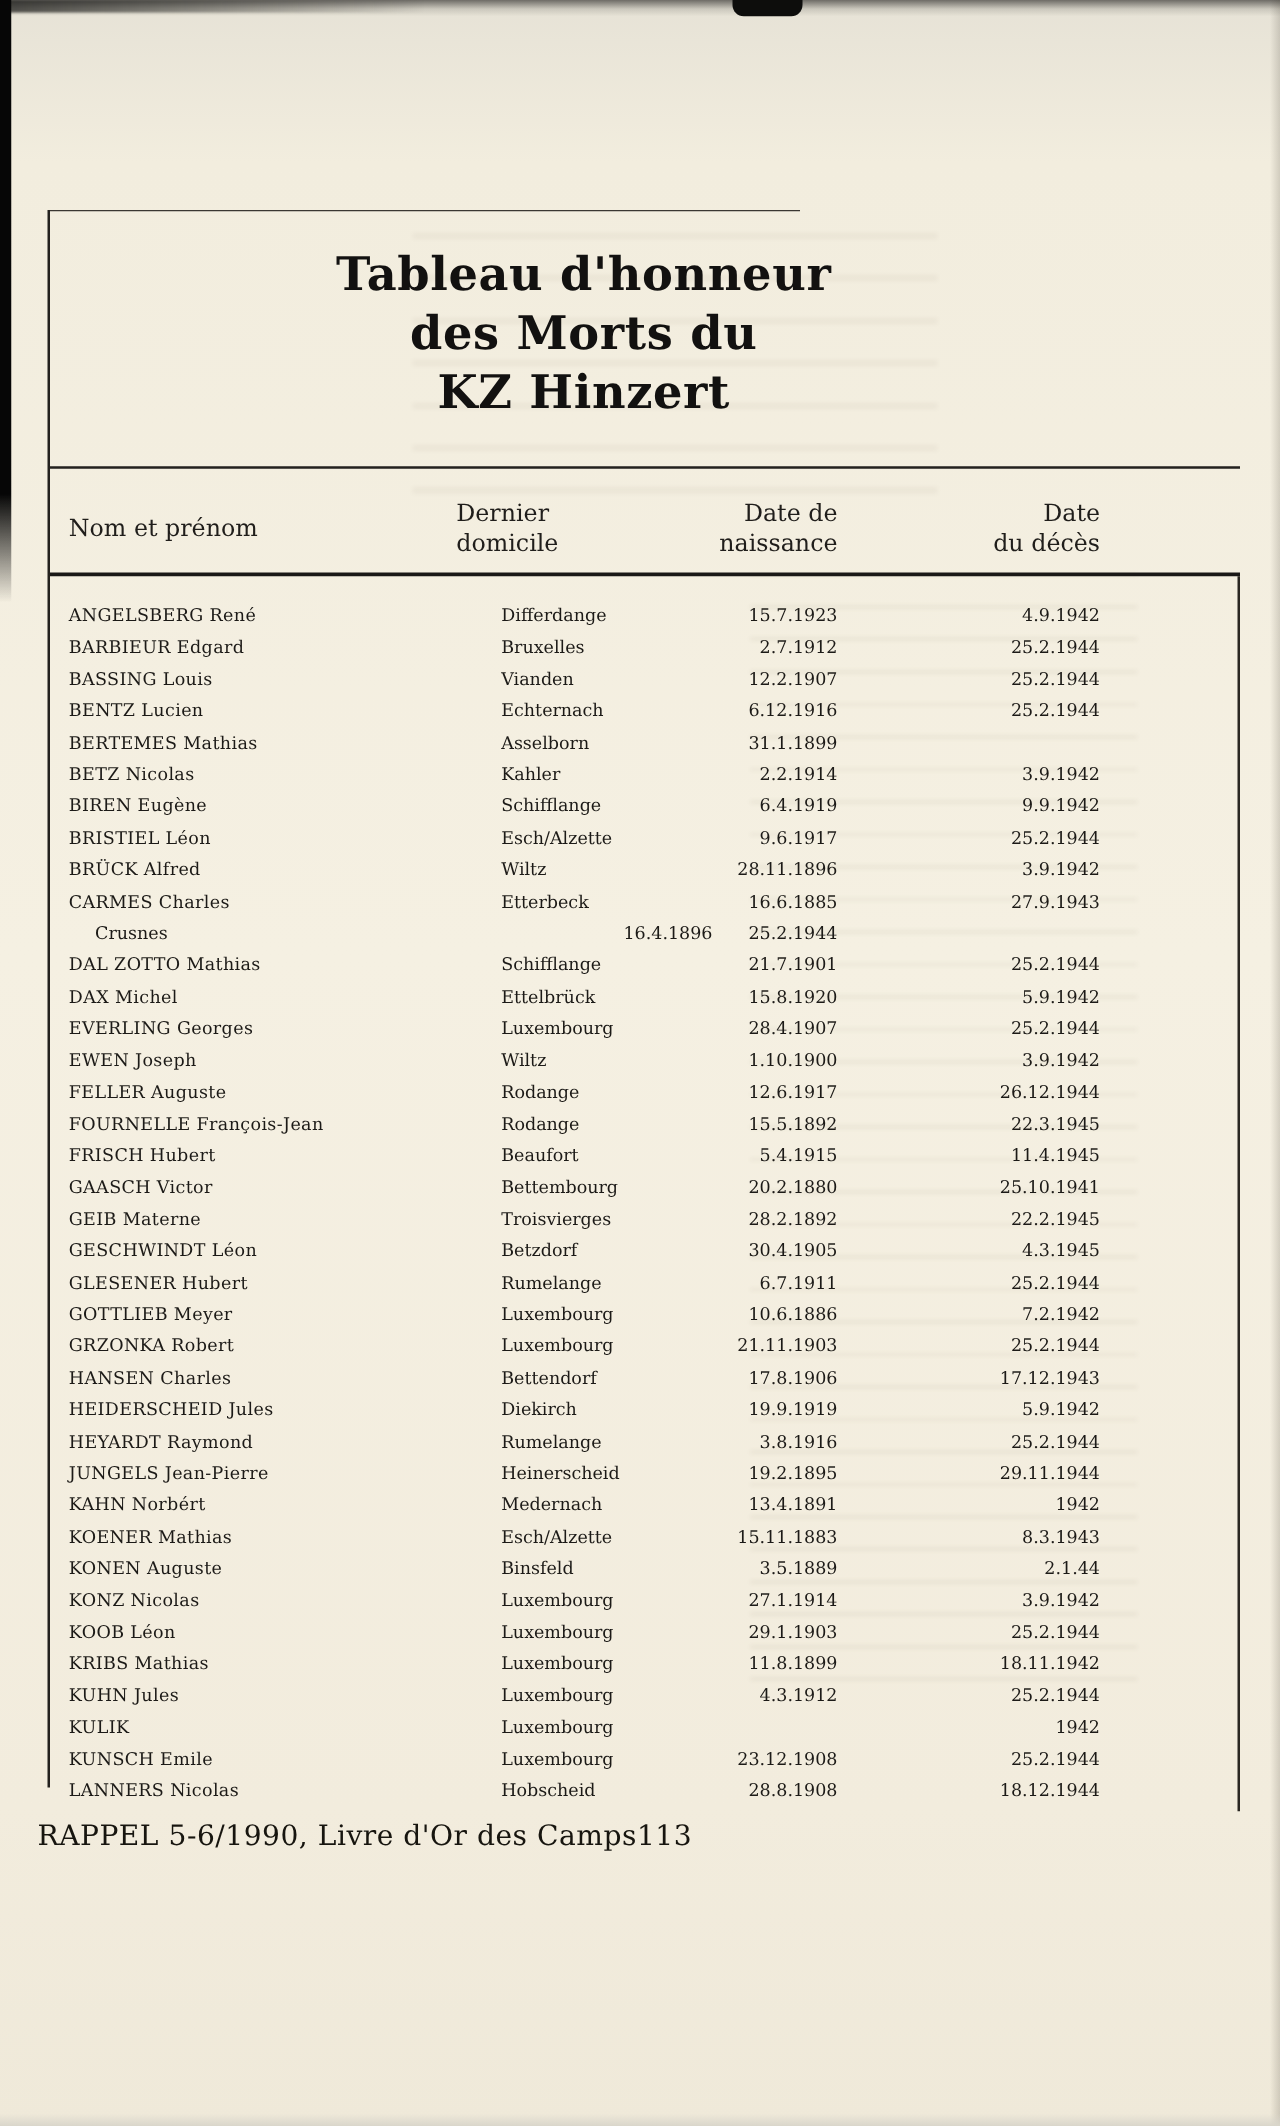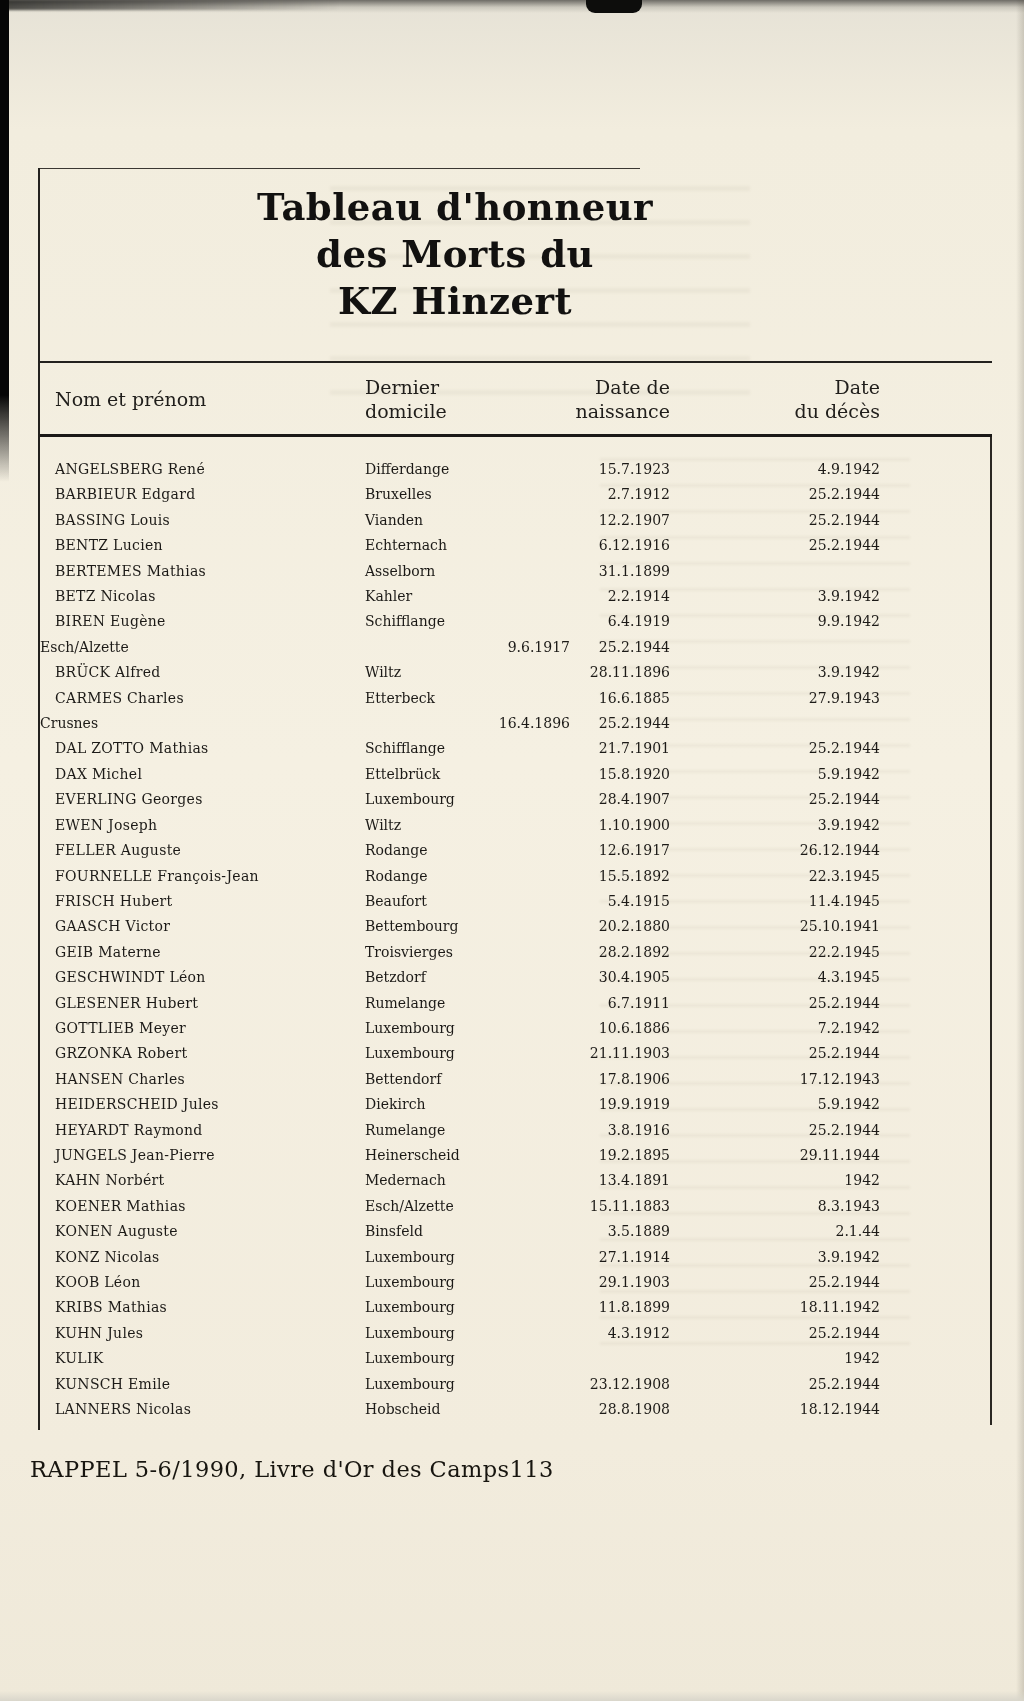--- a/index.html
+++ b/index.html
@@ -56,45 +56,45 @@
   
   .frame {
     position: absolute; left: 38px; top: 168px; width: 952px; height: 1262px;
     border-left: 2px solid #23211e;
   }
   .frame::before {
     content: ""; position: absolute; left: 0; top: 0; width: 600px; height: 1px;
     background: #3a3732;
   }
   .title {
-    width: 830px; margin: 0; padding-top: 16px;
+    width: 830px; margin: 12px; padding-top: 16px;
     text-align: center; font-size: 37px; font-weight: bold;
     line-height: 47px; letter-spacing: .5px; color: #121110;
   }
   .title span { display: block; }
 
   .rule-thin  { height: 2px; background: #23211e; margin-top: 36px; }
   .rule-thick { height: 3px; background: #1a1816; margin-top: 5px; }
 
   .cols { display: grid; grid-template-columns: 325px 205px 100px 210px 1fr; }
 
-  .thead { padding: 12px 0 6px 0; font-size: 19px; line-height: 24px; }
+  .thead { padding: 24px 0 6px 0; font-size: 19px; line-height: 24px; }
   .thead .hc { color: #201e1b; }
   .hc1 { padding-left: 15px; display: flex; align-items: center; }
   .hc3, .hc4 { text-align: right; }
   .hl { display: block; }
 
   .rows {
     padding-top: 20px;
     border-right: 2px solid #2a2722;
     min-height: 968px;
   }
   .row { font-size: 14px; line-height: 25.4px; }
   .c-name { padding-left: 15px; letter-spacing: .3px; white-space: nowrap; }
-  .c-dom  { white-space: nowrap; }
+  .c-dom  { white-space: nowrap; margin-left: 36px; }
   .c-birth, .c-death { text-align: right; white-space: nowrap; }
 
   
   .footer {
     position: absolute; left: 30px; top: 1456px; width: 912px;
     display: flex; 
     font-size: 22.5px; letter-spacing: .4px; color: #17150f;
   }
 </style>
 </head>
@@ -194,20 +194,21 @@
 
         <div class="row cols">
           <div class="c-name">BIREN Eugène</div>
           <div class="c-dom">Schifflange</div>
           <div class="c-birth">6.4.1919</div>
           <div class="c-death">9.9.1942</div>
           <div></div>
         </div>
 
         <div class="row cols">
+          <div class="c-name">BRISTIEL Léon</div>
           <div class="c-dom">Esch/Alzette</div>
           <div class="c-birth">9.6.1917</div>
           <div class="c-death">25.2.1944</div>
           <div></div>
         </div>
 
         <div class="row cols">
           <div class="c-name">BRÜCK Alfred</div>
           <div class="c-dom">Wiltz</div>
           <div class="c-birth">28.11.1896</div>

